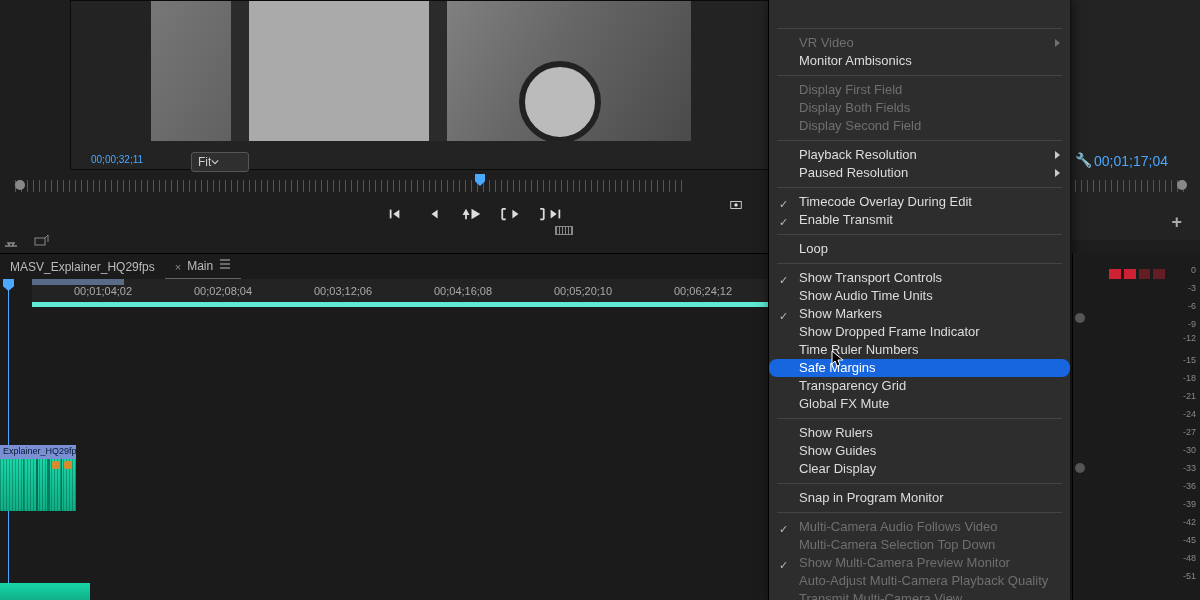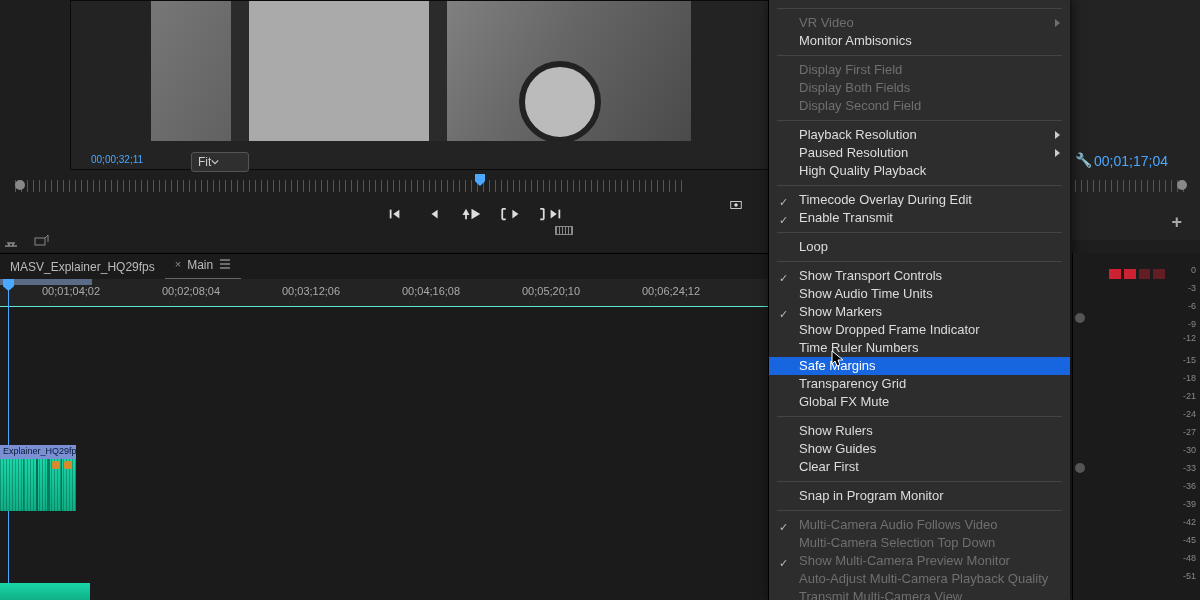--- a/index.html
+++ b/index.html
@@ -33,47 +33,47 @@
 
 .right-viewer{position:absolute;left:1072px;top:0;width:128px;height:240px;background:#232323;}
 .right-viewer .wrench{position:absolute;left:3px;top:152px;color:#aaa;font-size:14px;}
 .right-viewer .tc{position:absolute;left:22px;top:153px;color:#4aa8ff;font-size:14px;}
 .right-ruler{position:absolute;left:1075px;top:180px;width:112px;height:12px;background:repeating-linear-gradient(90deg,#555 0 1px,transparent 1px 6px);}
 .right-ruler .dot{position:absolute;right:0;top:0;width:10px;height:10px;border-radius:50%;background:#888;}
 .plus{position:absolute;right:18px;top:212px;color:#aaa;font-size:18px;font-weight:bold;}
 
 
 .tabs-row{position:absolute;left:0;top:253px;height:26px;width:770px;border-top:1px solid #000;background:#1b1b1b;display:flex;align-items:center;}
-.tab{padding:5px 10px;color:#bbb;font-size:12px;display:flex;align-items:flex-start;gap:6px;}
+.tab{padding:5px 10px;color:#bbb;font-size:12px;display:flex;align-items:flex-end;gap:6px;}
 .tab.has-close{border-bottom:2px solid #666;}
 .close-x{color:#888;font-size:11px;}
 .menu-icon svg{width:12px;height:12px;fill:#888;}
 
 
 .timeline{position:absolute;left:0;top:279px;width:770px;height:321px;background:#1b1b1b;}
-.tl-header{height:28px;background:#232323;border-bottom:1px solid #5eead4;position:relative;}
+.tl-header{height:28px;background:#232323;border-bottom:5px solid #5eead4;position:relative;margin-left:32px;}
 .tl-time{position:absolute;top:6px;font-size:11px;color:#aaa;}
 .tl-playhead{position:absolute;left:8px;top:0;width:1px;height:320px;background:#4aa8ff;}
 .tl-playhead::before{content:"";position:absolute;left:-5px;top:0;width:11px;height:12px;background:#4aa8ff;clip-path:polygon(0 0,100% 0,100% 60%,50% 100%,0 60%);}
 .tl-inout{position:absolute;left:0;top:0;width:92px;height:6px;background:#5a6b88;}
 .clip{position:absolute;left:0;top:166px;width:76px;height:66px;}
 .clip-header{height:14px;background:#7a8fd4;color:#0a1a3a;font-size:9px;padding:1px 3px;overflow:hidden;white-space:nowrap;}
 .clip-audio{height:52px;background:linear-gradient(#18d6a8,#0fae85);position:relative;overflow:hidden;}
 .clip-audio::before{content:"";position:absolute;inset:0;background:
   linear-gradient(90deg,transparent 0 10%,#0a6b52 10% 11%,transparent 11% 18%,#0a6b52 18% 19%,transparent 19% 30%,#0c7a5d 30% 32%,transparent 32% 48%,#0a6b52 48% 50%,transparent 50% 62%,#0c7a5d 62% 66%,transparent 66% 80%,#0a6b52 80% 82%,transparent 82%),
   repeating-linear-gradient(90deg,rgba(10,60,45,.35) 0 1px,transparent 1px 3px);
 }
 .clip-audio .marker{position:absolute;top:2px;width:8px;height:8px;background:#d68b2d;border-radius:2px;}
 .clip2{position:absolute;left:0;top:304px;width:90px;height:18px;background:linear-gradient(#18d6a8,#0fae85);}
 
 
-.menu{position:absolute;left:768px;top:0;width:302px;background:#2d2d2d;border-left:1px solid #000;box-shadow:2px 0 12px rgba(0,0,0,.6);padding:0 0 6px;overflow:hidden;height:600px;}
+.menu{position:absolute;left:768px;top:0;width:302px;background:#2d2d2d;border-left:1px solid #000;box-shadow:2px 0 12px rgba(0,0,0,.6);padding:20px 0 6px;overflow:hidden;height:600px;}
 .menu .item{height:18px;line-height:18px;padding:0 14px 0 30px;color:#ddd;font-size:13px;position:relative;white-space:nowrap;}
 .menu .item.disabled{color:#6f6f6f;}
-.menu .item.sel{background:#1766e0;color:#fff;}
+.menu .item.sel{background:#1766e0;color:#fff;border-radius:8px;}
 .menu .sep{height:1px;background:#444;margin:5px 8px;}
 .menu .item .chk{position:absolute;left:10px;top:2px;color:#bbb;font-size:11px;}
 .menu .item .arrow{position:absolute;right:10px;top:5px;width:0;height:0;border-top:4px solid transparent;border-bottom:4px solid transparent;border-left:5px solid #ccc;}
 .menu .item.disabled .arrow{border-left-color:#6f6f6f;}
 .cursor{position:absolute;left:831px;top:350px;width:14px;height:18px;pointer-events:none;z-index:50;}
 .cursor svg{width:14px;height:18px;}
 
 
 .meters{position:absolute;left:1072px;top:253px;width:128px;height:347px;background:#1b1b1b;border-left:1px solid #000;}
 .meter-grad{position:absolute;right:4px;top:12px;width:22px;bottom:6px;}
@@ -216,39 +216,38 @@
   <div class="sep" style="margin-top:8px"></div>
   <div class="item disabled"><span>VR Video</span><span class="arrow"></span></div>
   <div class="item">Monitor Ambisonics</div>
   <div class="sep"></div>
   <div class="item disabled">Display First Field</div>
   <div class="item disabled">Display Both Fields</div>
   <div class="item disabled">Display Second Field</div>
   <div class="sep"></div>
   <div class="item"><span>Playback Resolution</span><span class="arrow"></span></div>
   <div class="item"><span>Paused Resolution</span><span class="arrow"></span></div>
-  <div class="item">High Quality Playback</div>
   <div class="sep"></div>
   <div class="item"><span class="chk">✓</span><span>Timecode Overlay During Edit</span></div>
   <div class="item"><span class="chk">✓</span><span>Enable Transmit</span></div>
   <div class="sep"></div>
   <div class="item">Loop</div>
   <div class="sep"></div>
   <div class="item"><span class="chk">✓</span><span>Show Transport Controls</span></div>
   <div class="item">Show Audio Time Units</div>
   <div class="item"><span class="chk">✓</span><span>Show Markers</span></div>
   <div class="item">Show Dropped Frame Indicator</div>
   <div class="item">Time Ruler Numbers</div>
   <div class="item sel">Safe Margins</div>
   <div class="item">Transparency Grid</div>
   <div class="item">Global FX Mute</div>
   <div class="sep"></div>
   <div class="item">Show Rulers</div>
   <div class="item">Show Guides</div>
-  <div class="item">Clear First</div>
+  <div class="item">Clear Display</div>
   <div class="sep"></div>
   <div class="item">Snap in Program Monitor</div>
   <div class="sep"></div>
   <div class="item disabled"><span class="chk">✓</span><span>Multi-Camera Audio Follows Video</span></div>
   <div class="item disabled">Multi-Camera Selection Top Down</div>
   <div class="item disabled"><span class="chk">✓</span><span>Show Multi-Camera Preview Monitor</span></div>
   <div class="item disabled">Auto-Adjust Multi-Camera Playback Quality</div>
   <div class="item disabled">Transmit Multi-Camera View</div>
 
 </div>

